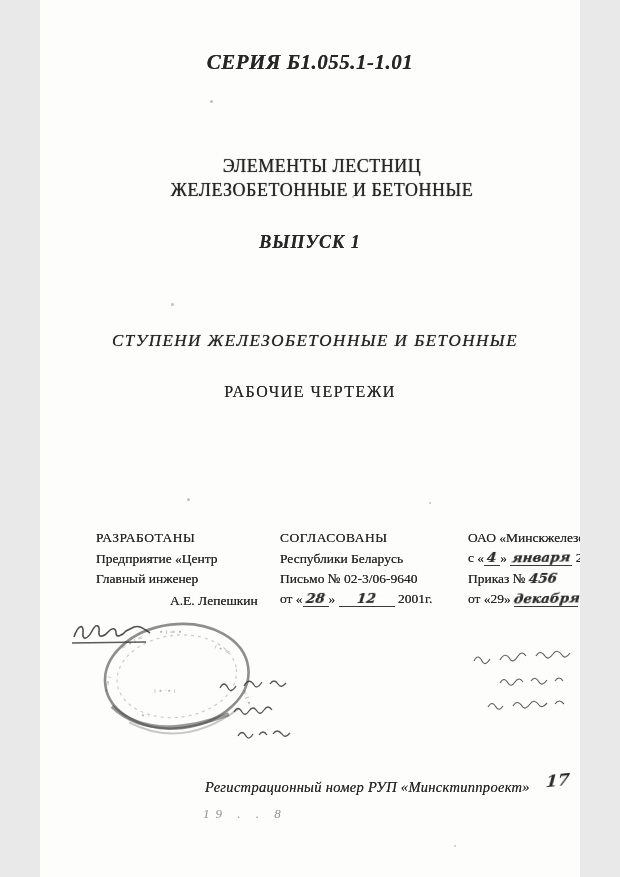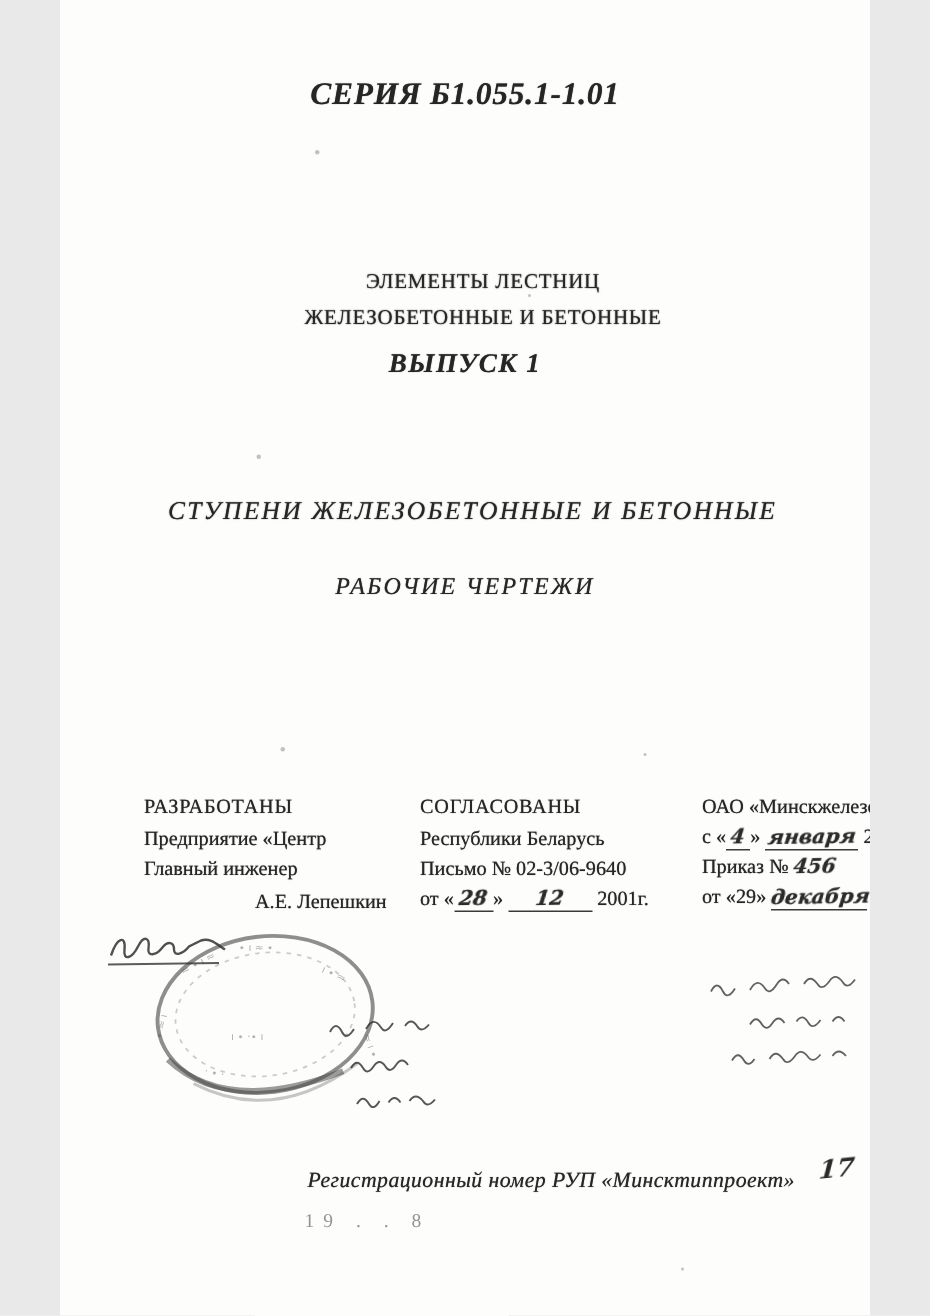--- a/index.html
+++ b/index.html
@@ -15,28 +15,28 @@
   
   .print{ text-shadow:0 0 .6px rgba(20,20,20,.75); }
   .abs{ position:absolute; }
   .center{ left:0; right:0; text-align:center; }
 
   .series-title{
     top:50px; font-size:21px; font-weight:bold; font-style:italic;
     letter-spacing:.5px;
   }
   .heading{
-    top:177px; font-size:14px; line-height:24px; letter-spacing:.5px;
+    top:154px; font-size:18px; line-height:24px; letter-spacing:.5px;
     text-shadow:0 0 1px rgba(20,20,20,.8);
     margin-left:24px;
   }
   .issue{ top:232px; font-size:18px; font-weight:bold; font-style:italic; letter-spacing:1px; }
   .subject{ top:331px; font-size:17px; font-style:italic; letter-spacing:1.5px;
             text-shadow:0 0 .8px rgba(20,20,20,.8);margin-left:10px; }
-  .doctype{ top:383px; font-size:16px; font-style:italic; letter-spacing:1.5px; }
+  .doctype{ top:383px; font-size:16px; letter-spacing:1.5px; }
 
   .col{ position:absolute; top:528px; font-size:13.5px; line-height:20px; }
   .col .hdr{ letter-spacing:.5px; margin-bottom:1px; }
   .col-developed{ left:56px; width:182px; }
   .col-agreed{ left:240px; width:186px; }
   .col-approved{ left:428px; width:188px; }
 
   .sigrow{ position:relative; height:22px; }
   .signame{ position:absolute; left:74px; top:2px; white-space:nowrap; }
 
@@ -47,21 +47,21 @@
     display:inline-block; transform:skewX(-8deg) rotate(-1deg);
     filter:blur(.3px); color:#2b2b2b;
   }
   .blank{ display:inline-block; border-bottom:1.2px solid #3a3a3a; text-align:center; line-height:15px; }
 
   .watermark{ top:558px; left:580px; font-family:"Liberation Sans",sans-serif;
               font-size:9px; color:#b3b3b3; letter-spacing:.2px; }
 
   .reg-line{ top:779px; left:165px; font-size:14.5px; font-style:italic; letter-spacing:.3px; }
   .reg-num{ top:770px; left:506px; font-size:17px; transform:skewX(-10deg) rotate(-6deg); }
-  .faint-marks{ top:806px; left:163px; font-size:13px; 
+  .faint-marks{ top:806px; left:163px; font-size:13px; font-style:italic;
                 color:rgba(40,40,40,.5); filter:blur(.4px); letter-spacing:6px; }
 
   .speck{ position:absolute; background:#9a9a9a; border-radius:50%; opacity:.6; }
 
   svg{ display:block; }
 </style>
 </head>
 <body>
 
 <div class="page">

